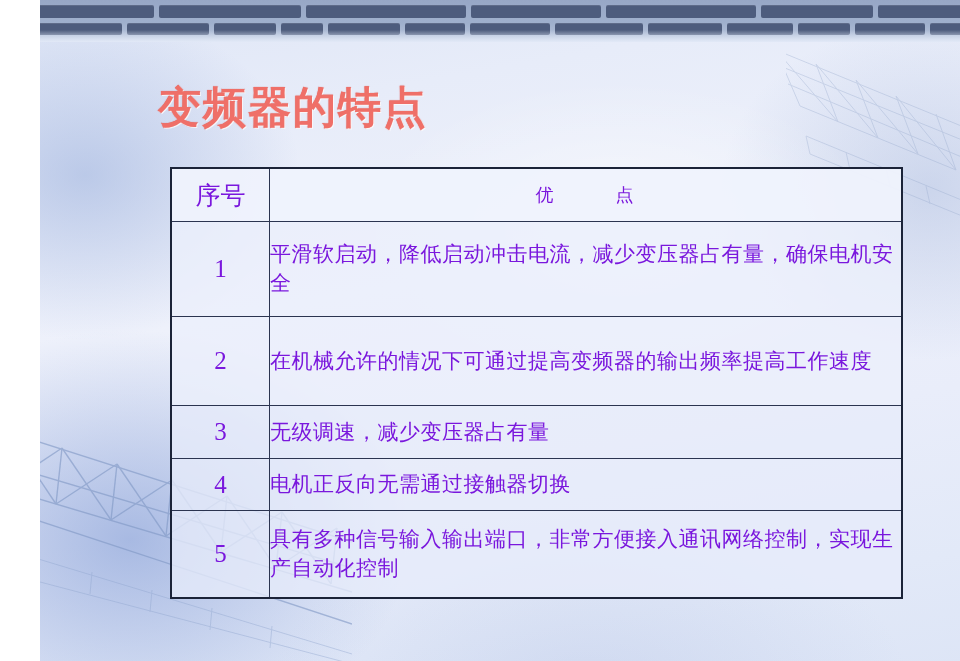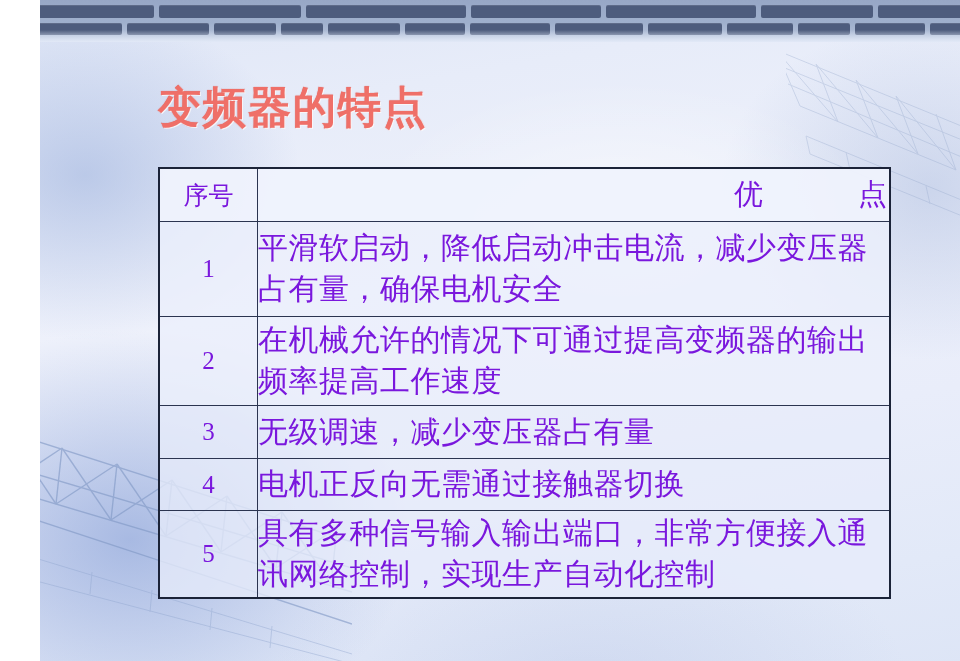--- a/index.html
+++ b/index.html
@@ -112,21 +112,21 @@
     letter-spacing: 2px;
     color: #ef6f68;
     text-shadow: 1px 1px 0 rgba(255,255,255,.75),
                  0 0 1px rgba(214,70,60,.9);
     white-space: nowrap;
   }
 
   
   #feature-table {
     position: absolute;
-    left: 118px;
+    left: 130px;
     top: 167px;
     width: 733px;
     border-collapse: collapse;
     table-layout: fixed;
     border: 2px solid #1b2338;
     background: rgba(233,238,251,.62);
   }
   #feature-table td, #feature-table th {
     border: 1px solid #2b3category;
   }
@@ -141,37 +141,37 @@
   thead th {
     height: 52px;
     font-weight: 400;
     background: rgba(240,243,253,.86);
   }
   thead .hdr-no {
     font-size: 25px;
     text-align: center;
   }
   thead .hdr-merit {
-    font-size: 29px;
-    text-align: right;
+    font-size: 18px;
+    text-align: center;
     letter-spacing: 2px;
   }
 
   tbody td {
     background: rgba(236,240,252,.55);
   }
   tbody tr.tight td { background: rgba(230,236,250,.40); }
 
   .cell-no {
     text-align: center;
     font-size: 25px;
     font-family: "Liberation Serif", "DejaVu Serif", serif;
   }
   .cell-text {
-    font-size: 30px;
+    font-size: 21px;
     line-height: 1.36;
     padding: 7px 6px 9px 12px;
     letter-spacing: 0.5px;
     font-family: Liberation Serif, serif;
   }
   tr.r1 td { height: 94px; }
   tr.r2 td { height: 88px; }
   tr.r3 td { height: 52px; }
   tr.r4 td { height: 51px; }
   tr.r5 td { height: 86px; }

